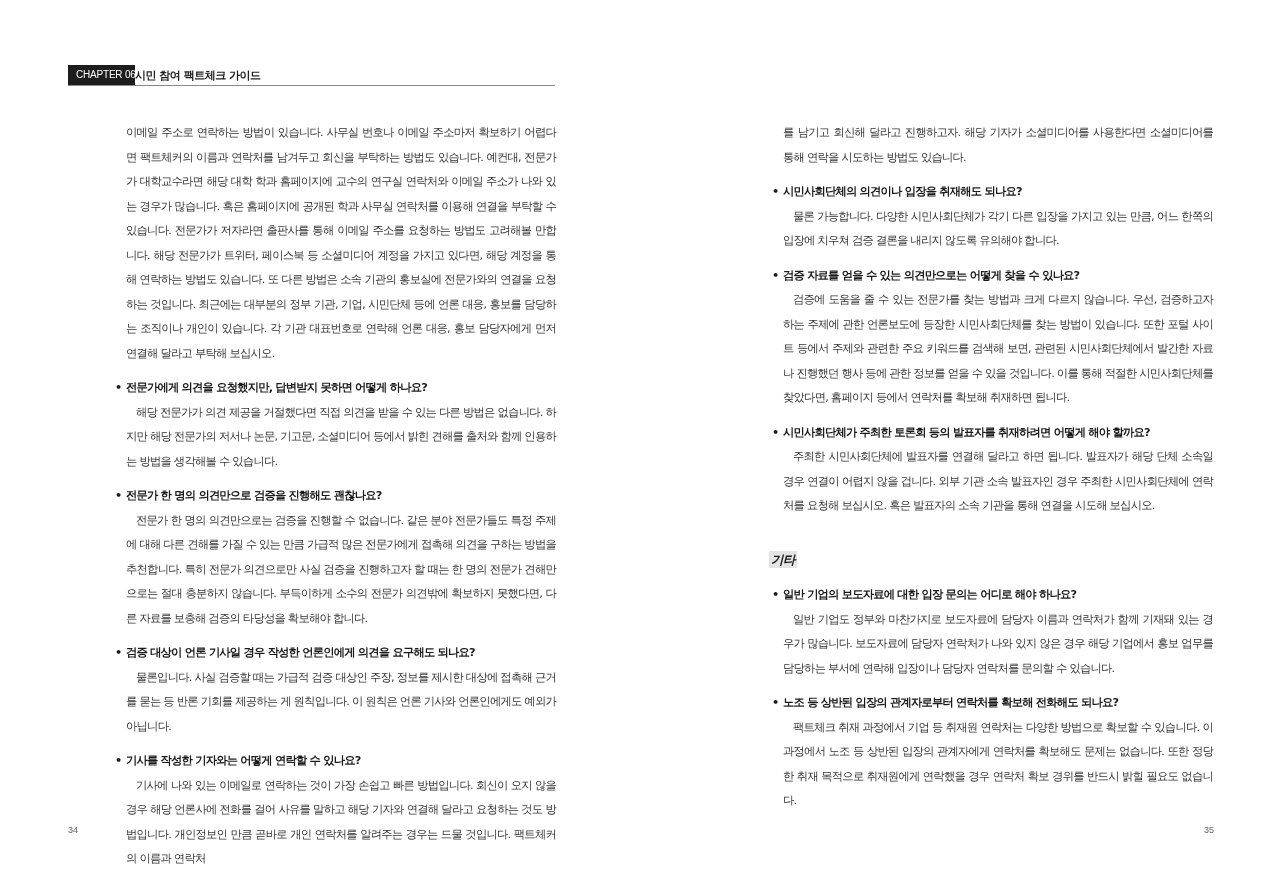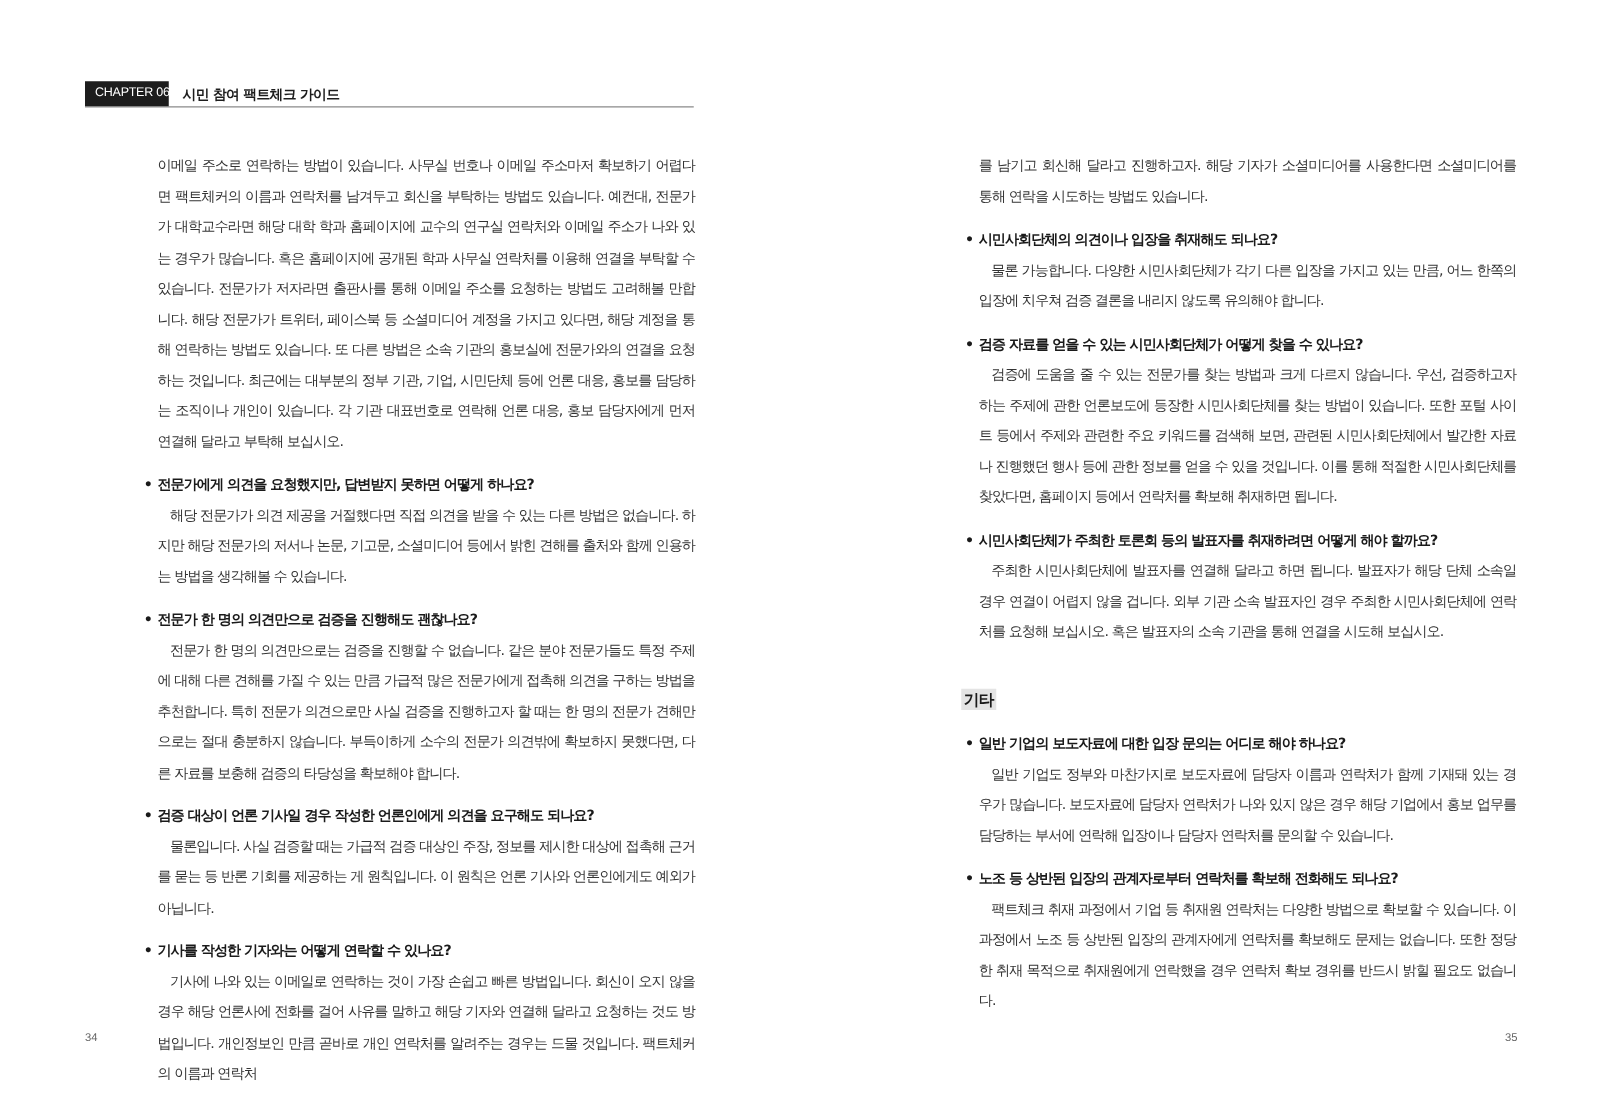--- a/index.html
+++ b/index.html
@@ -44,21 +44,21 @@
       line-height: 20px;
       padding: 0 9px 0 8px;
       box-sizing: border-box;
       width: 67px;
       white-space: nowrap;
     }
     .chapter-title {
       font-size: 11px;
       font-weight: bold;
       color: #1d1d1d;
-      margin-left: 11px;
+      margin-left: 0;
       letter-spacing: -0.5px;
       white-space: nowrap;
     }
 
     .body-col {
       position: absolute;
       font-size: 11.3px;
       line-height: 24.5px;
       letter-spacing: -0.75px;
       color: #333333;
@@ -95,20 +95,21 @@
       background: #e4e4e4;
       font-weight: bold;
       font-size: 12.5px;
       color: #1a1a1a;
       padding: 0 2px;
       line-height: 17px;
       margin-top: 32px;
       margin-left: -14px;
       margin-bottom: 2px;
       letter-spacing: -0.5px;
+      font-style: italic;
     }
 
     .page-number {
       position: absolute;
       top: 825px;
       font-size: 9px;
       color: #666666;
       font-family: "Liberation Sans", sans-serif;
     }
     .page.left .page-number { left: 68px; }
@@ -170,21 +171,21 @@
       <p class="question">
         <span class="bullet">•</span>
         <span>시민사회단체의 의견이나 입장을 취재해도 되나요?</span>
       </p>
       <p class="answer">물론 가능합니다. 다양한 시민사회단체가 각기 다른 입장을 가지고 있는 만큼, 어느 한쪽의 입장에 치우쳐 검증 결론을 내리지 않도록 유의해야 합니다.</p>
     </div>
 
     <div class="qa">
       <p class="question">
         <span class="bullet">•</span>
-        <span>검증 자료를 얻을 수 있는 시민사회단체가 어떻게 찾을 수 있나요?</span>
+        <span>검증 자료를 얻을 수 있는 의견만으로는 어떻게 찾을 수 있나요?</span>
       </p>
       <p class="answer">검증에 도움을 줄 수 있는 전문가를 찾는 방법과 크게 다르지 않습니다. 우선, 검증하고자 하는 주제에 관한 언론보도에 등장한 시민사회단체를 찾는 방법이 있습니다. 또한 포털 사이트 등에서 주제와 관련한 주요 키워드를 검색해 보면, 관련된 시민사회단체에서 발간한 자료나 진행했던 행사 등에 관한 정보를 얻을 수 있을 것입니다. 이를 통해 적절한 시민사회단체를 찾았다면, 홈페이지 등에서 연락처를 확보해 취재하면 됩니다.</p>
     </div>
 
     <div class="qa">
       <p class="question">
         <span class="bullet">•</span>
         <span>시민사회단체가 주최한 토론회 등의 발표자를 취재하려면 어떻게 해야 할까요?</span>
       </p>
       <p class="answer">주최한 시민사회단체에 발표자를 연결해 달라고 하면 됩니다. 발표자가 해당 단체 소속일 경우 연결이 어렵지 않을 겁니다. 외부 기관 소속 발표자인 경우 주최한 시민사회단체에 연락처를 요청해 보십시오. 혹은 발표자의 소속 기관을 통해 연결을 시도해 보십시오.</p>

